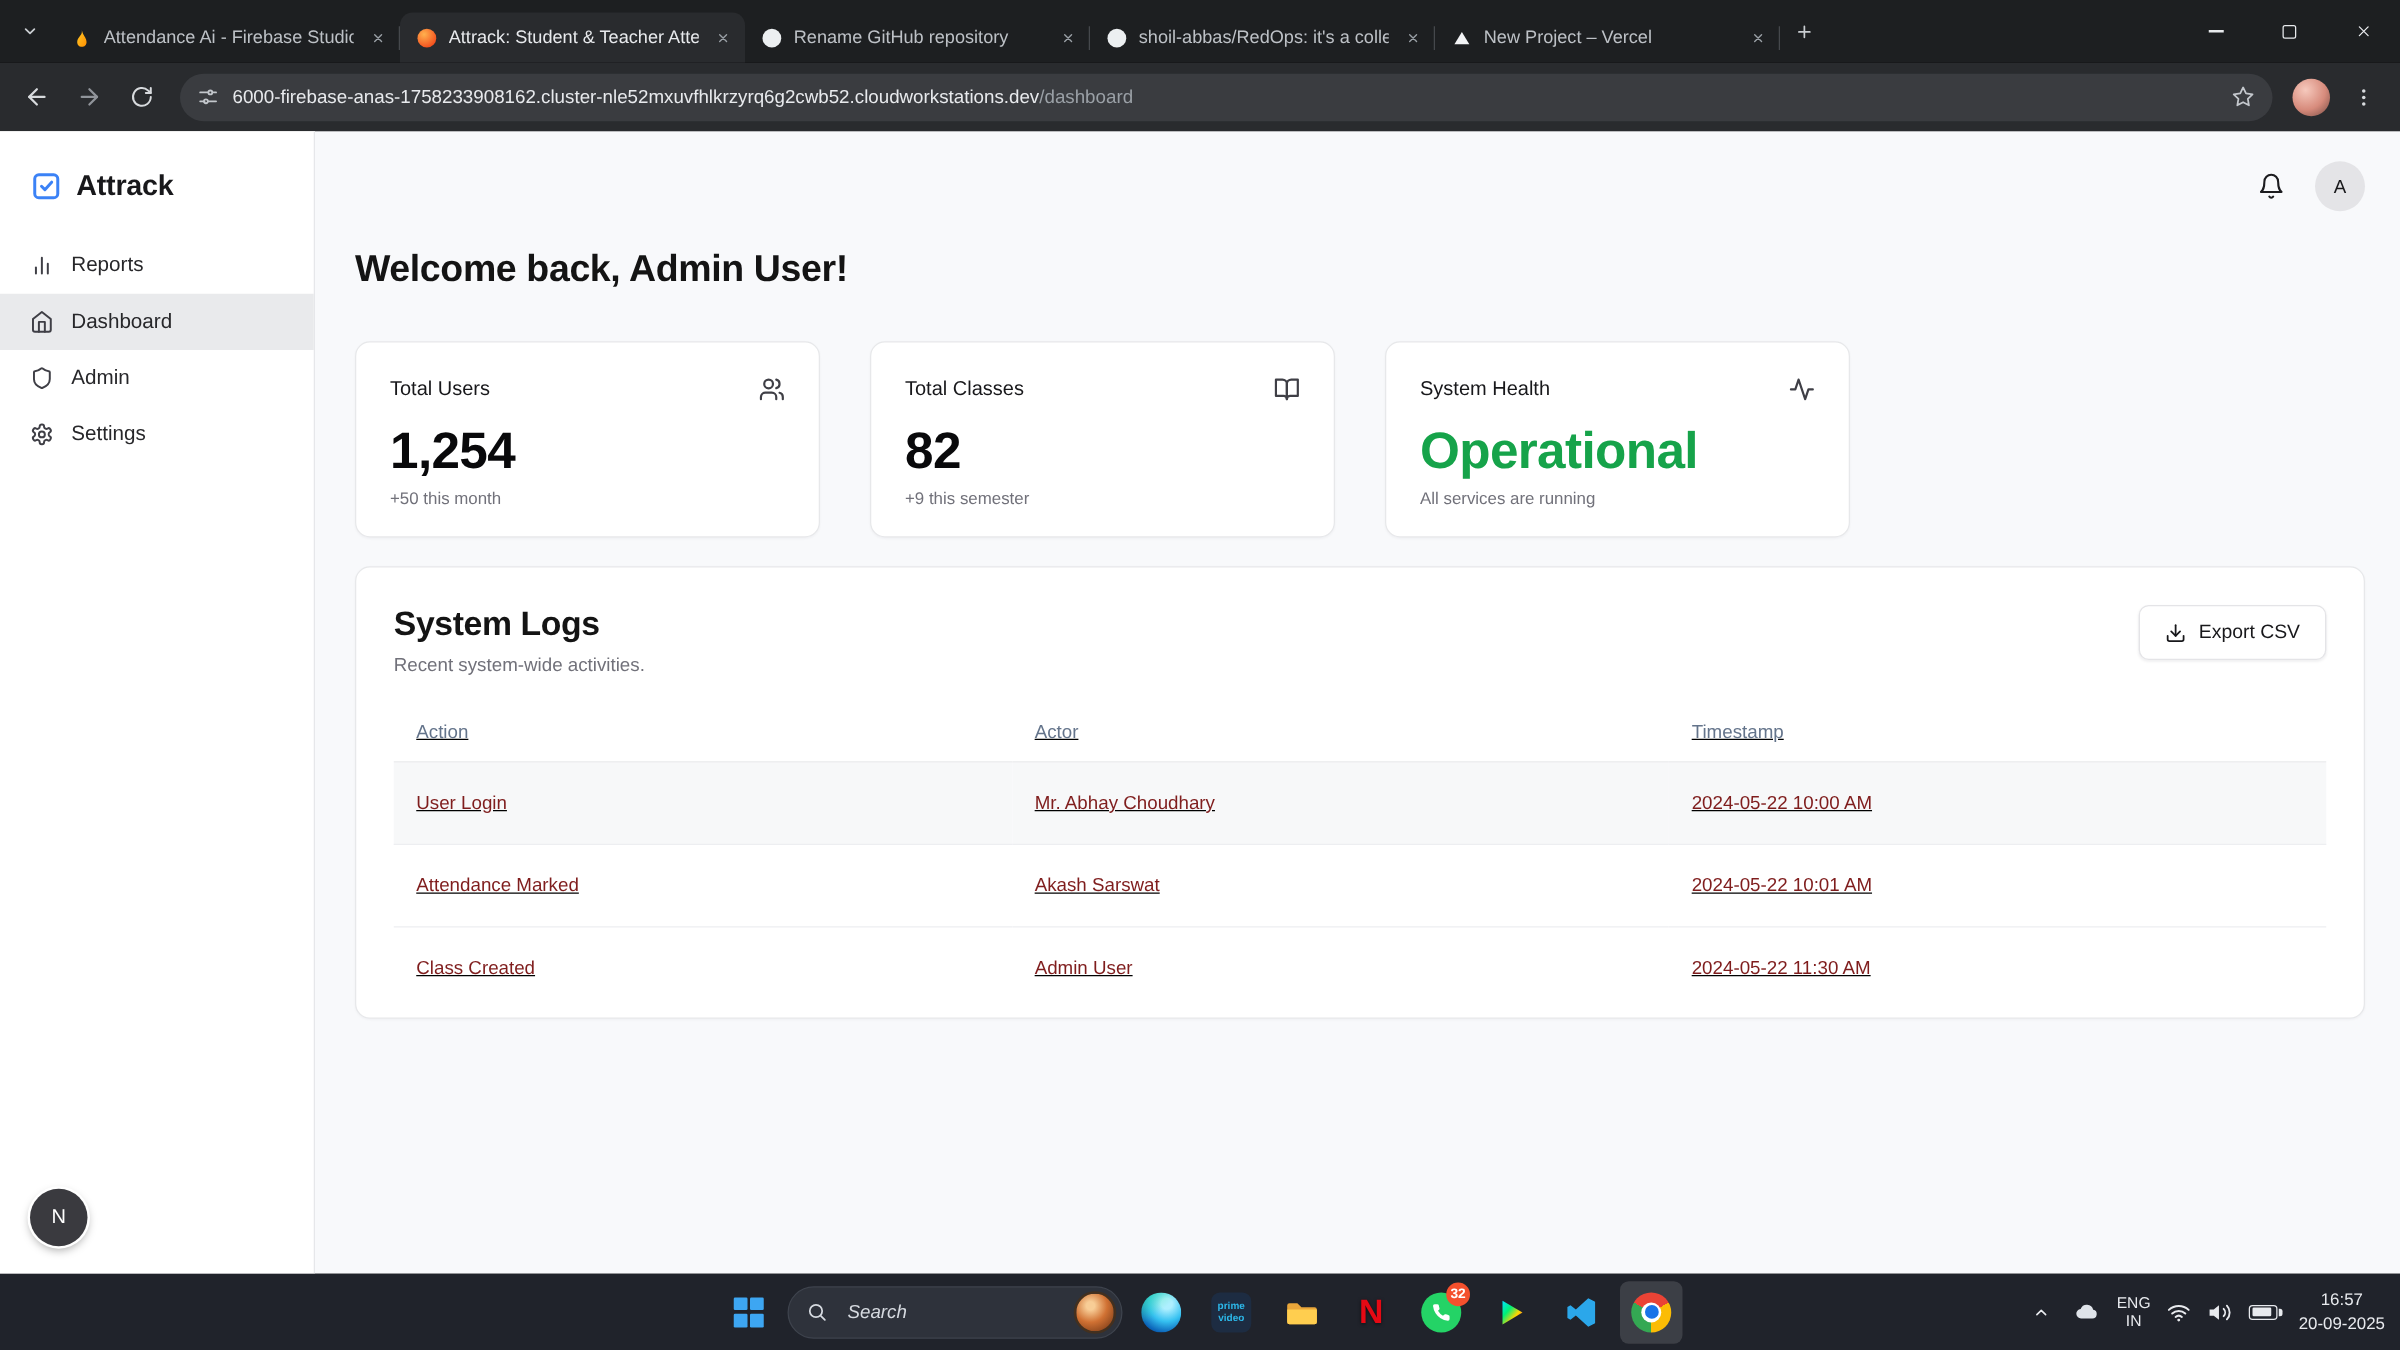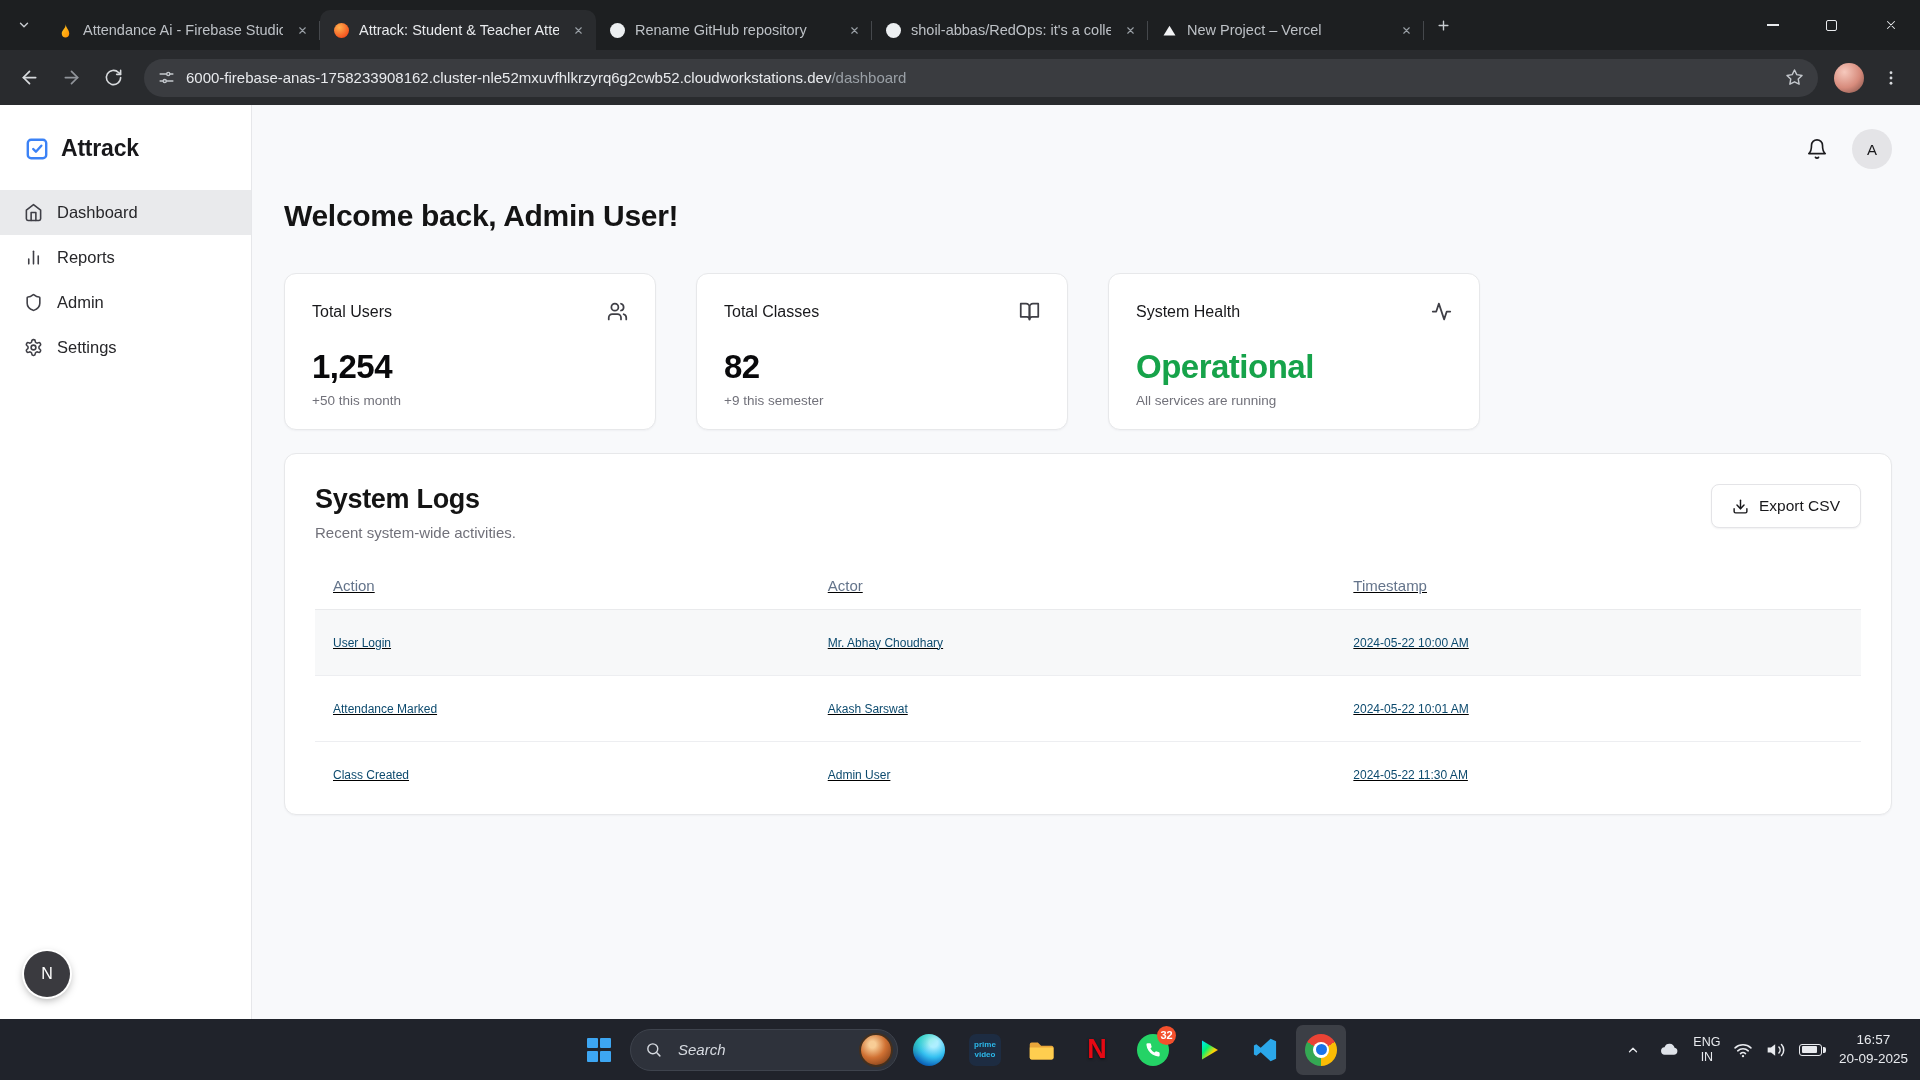--- a/index.html
+++ b/index.html
@@ -53,36 +53,36 @@
   .header-avatar { width:40px; height:40px; border-radius:50%; background:#e4e4e7; color:#18181b;
     display:grid; place-items:center; font-size:15px; font-weight:500; }
 
   .welcome { font-size:30px; font-weight:700; color:#141414; margin-top:16px; letter-spacing:-.3px; }
 
   .stats { display:grid; grid-template-columns:repeat(4,1fr); gap:40px; margin-top:40px; }
   .stat-card { background:#fff; border:1px solid #e7e8ea; border-radius:12px; padding:27px 27px 24px; height:157px;
     box-shadow:0 1px 2px rgba(16,24,40,.04); }
   .stat-head { display:flex; align-items:center; justify-content:space-between; font-size:16px; font-weight:500; color:#18181b; }
   .stat-head svg { width:21px; height:21px; color:#3f3f46; }
-  .stat-value { font-size:33px; font-weight:800; color:#09090b; margin-top:26px; letter-spacing:-.5px; }
+  .stat-value { font-size:41px; font-weight:800; color:#09090b; margin-top:15px; letter-spacing:-.5px; }
   .stat-value.green { color:#16a34a; }
   .stat-note { font-size:13.5px; color:#71717a; margin-top:7px; }
 
   .logs-card { background:#fff; border:1px solid #e7e8ea; border-radius:12px; margin-top:23px; padding:30px 30px 6px;
     box-shadow:0 1px 2px rgba(16,24,40,.04); }
   .logs-head { display:flex; justify-content:space-between; align-items:flex-start; }
   .logs-title { font-size:27px; font-weight:700; color:#141414; letter-spacing:-.3px; }
   .logs-sub { font-size:15px; color:#71717a; margin-top:9px; }
   .export-btn { display:flex; align-items:center; gap:10px; height:44px; padding:0 20px; border:1px solid #e4e4e7;
     border-radius:8px; background:#fff; font-size:15.5px; font-weight:500; color:#18181b;
     box-shadow:0 1px 2px rgba(16,24,40,.06); cursor:default; }
 
   table.logs-table { width:100%; border-collapse:collapse; margin-top:26px;text-decoration:underline; }
   .logs-table th { text-align:left; font-size:15px; font-weight:500; color:#64748b; padding:10px 18px 15px; border-bottom:1px solid #e9eaec; }
-  .logs-table td { font-size:12px; color:#0c4a6e; padding:0 18px; height:66px; border-bottom:1px solid #edeef1; }
+  .logs-table td { font-size:15px; color:#7f1d1d; padding:0 18px; height:66px; border-bottom:1px solid #edeef1; }
   .logs-table tbody tr:first-child { background:#f7f8f9; }
   .logs-table tbody tr:last-child td { border-bottom:none; }
   .col-action { width:32%; } .col-actor { width:34%; } .col-ts { width:34%; }
 
   
   .taskbar { height:61px; background:#20232b; position:relative; flex:0 0 auto; }
   .task-center { position:absolute; left:50%; top:0; transform:translateX(-50%); height:100%; display:flex; align-items:center; gap:6px; }
   .task-btn { width:50px; height:50px; border-radius:7px; display:grid; place-items:center; position:relative; }
   .task-btn.active-app { background:rgba(255,255,255,.13); }
   .win-icon { width:24px; height:24px; display:grid; grid-template-columns:1fr 1fr; grid-template-rows:1fr 1fr; gap:2.5px; }
@@ -270,38 +270,38 @@
         <span style="display:grid; place-items:center;">
           <svg width="26" height="26" viewBox="0 0 24 24" fill="none" stroke="#3b82f6" stroke-width="2.2" stroke-linecap="round" stroke-linejoin="round">
               <rect x="3.5" y="3.5" width="17" height="17" rx="3"></rect>
               <path d="m8.5 12 2.5 2.5 5-5.5"></path>
             </svg>
         </span>
         <span class="brand-name">Attrack</span>
       </div>
 
       <nav>
-        <div class="nav-item active">
-          <span style="display:grid;place-items:center;">
-            <svg viewBox="0 0 24 24" fill="none" stroke="#3f3f46" stroke-width="2" stroke-linecap="round" stroke-linejoin="round">
-                <path d="m3 9 9-7 9 7v11a2 2 0 0 1-2 2H5a2 2 0 0 1-2-2z"></path>
-                <path d="M9 22V12h6v10"></path>
-              </svg>
-          </span>
-          <span>Dashboard</span>
-        </div>
         <div class="nav-item">
           <span style="display:grid;place-items:center;">
             <svg viewBox="0 0 24 24" fill="none" stroke="#3f3f46" stroke-width="2" stroke-linecap="round">
                 <path d="M6 20v-6"></path>
                 <path d="M12 20V4"></path>
                 <path d="M18 20v-10"></path>
               </svg>
           </span>
           <span>Reports</span>
+        </div>
+        <div class="nav-item active">
+          <span style="display:grid;place-items:center;">
+            <svg viewBox="0 0 24 24" fill="none" stroke="#3f3f46" stroke-width="2" stroke-linecap="round" stroke-linejoin="round">
+                <path d="m3 9 9-7 9 7v11a2 2 0 0 1-2 2H5a2 2 0 0 1-2-2z"></path>
+                <path d="M9 22V12h6v10"></path>
+              </svg>
+          </span>
+          <span>Dashboard</span>
         </div>
         <div class="nav-item">
           <span style="display:grid;place-items:center;">
             <svg viewBox="0 0 24 24" fill="none" stroke="#3f3f46" stroke-width="2" stroke-linecap="round" stroke-linejoin="round">
                 <path d="M20 13c0 5-3.5 7.5-7.66 8.95a1 1 0 0 1-.67-.01C7.5 20.5 4 18 4 13V6a1 1 0 0 1 1-1c2 0 4.5-1.2 6.24-2.72a1.17 1.17 0 0 1 1.52 0C14.51 3.81 17 5 19 5a1 1 0 0 1 1 1z"></path>
               </svg>
           </span>
           <span>Admin</span>
         </div>
         <div class="nav-item">

